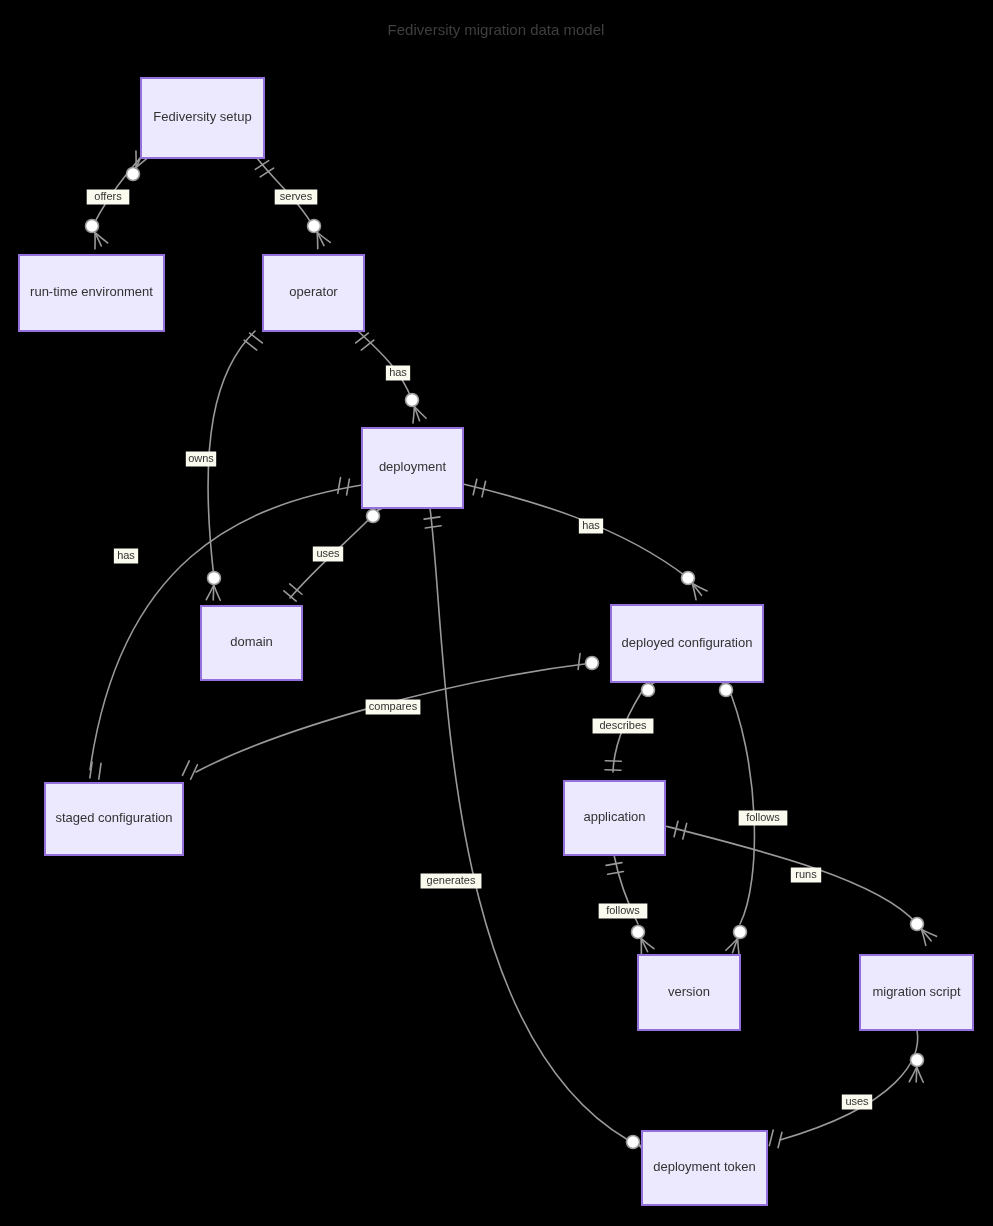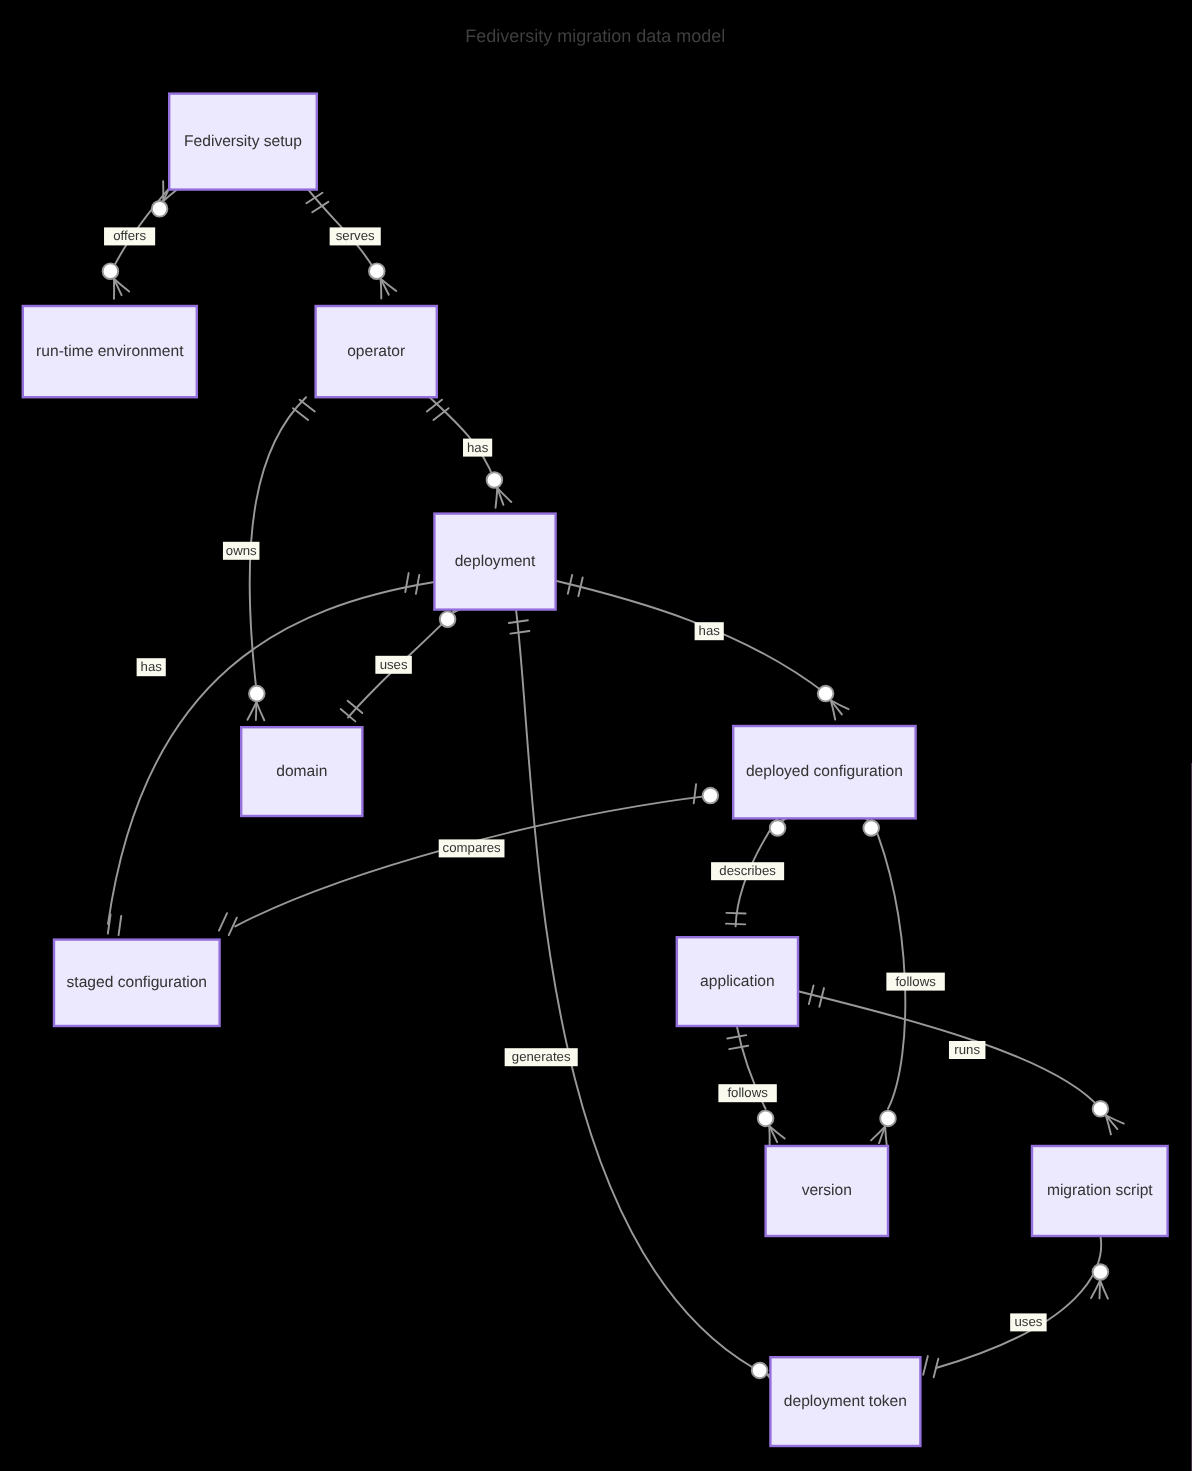--- a/index.html
+++ b/index.html
@@ -10,21 +10,21 @@
   body {
     width: 993px;
     height: 1226px;
     overflow: hidden;
     font-family: "Liberation Sans", sans-serif;
   }
   #diagram-root {
     position: relative;
     width: 993px;
     height: 1226px;
-    background: #f0abfc;
+    background: #4d7c0f;
   }
   svg#er-svg {
     position: absolute;
     top: 0;
     left: 0;
     width: 993px;
     height: 1226px;
     display: block;
   }
   .entity-box {

